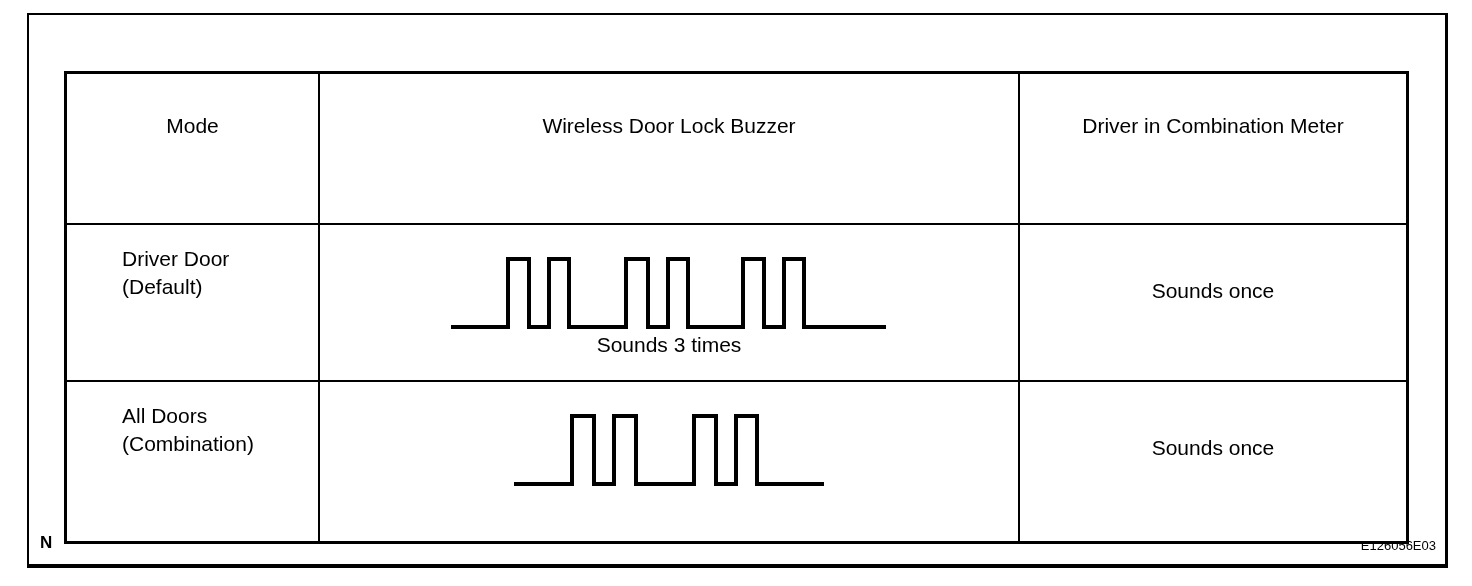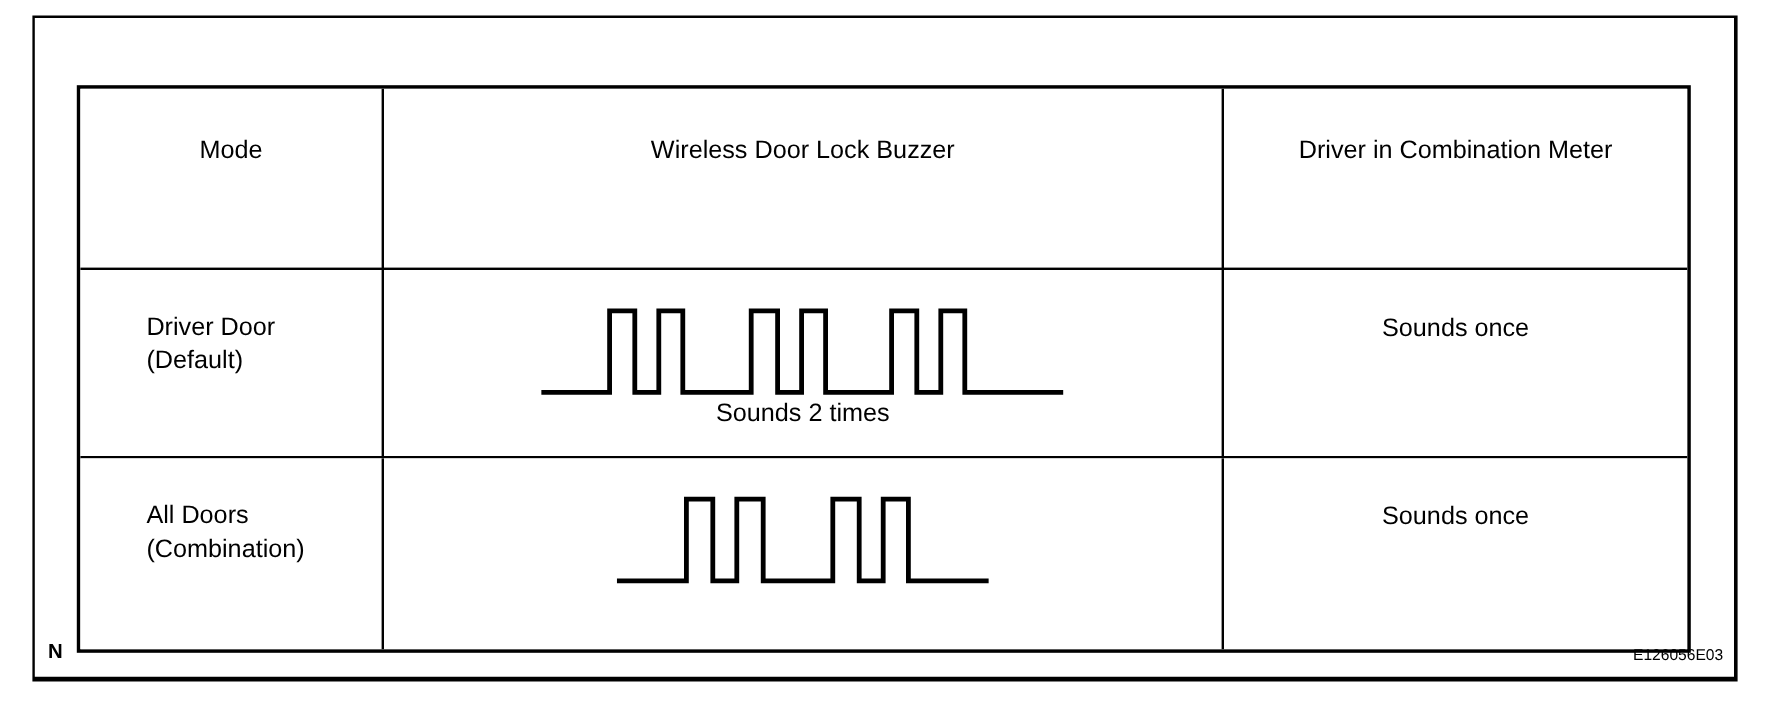--- a/index.html
+++ b/index.html
@@ -43,29 +43,29 @@
 
   .cell.header {
     display: flex;
     justify-content: center;
     align-items: flex-start;
     padding-top: 38px;
     text-align: center;
   }
 
   .cell.mode {
-    padding: 34px 10px 0 55px;
+    padding: 20px 10px 0 55px;
     white-space: pre-line;
   }
 
   .cell.meter {
     display: flex;
     justify-content: center;
     align-items: flex-start;
-    padding-top: 35px;
+    padding-top: 52px;
   }
 
   .cell.wave {
     display: flex;
     flex-direction: column;
     align-items: center;
     padding-top: 30px;
   }
 
   .wave svg { display: block; }
@@ -100,21 +100,21 @@
     <div class="cell header br bb">Mode</div>
     <div class="cell header br bb">Wireless Door Lock Buzzer</div>
     <div class="cell header bb">Driver in Combination Meter</div>
 
     <div class="cell mode br bb">Driver Door
 (Default)</div>
     <div class="cell wave br bb">
       <svg width="436" height="76" viewBox="0 0 436 76">
         <polyline points="0,72 57,72 57,4 78,4 78,72 98,72 98,4 118,4 118,72 175,72 175,4 197,4 197,72 217,72 217,4 237,4 237,72 292,72 292,4 313,4 313,72 333,72 333,4 353,4 353,72 435,72" fill="none" stroke="#000" stroke-width="4" stroke-linejoin="miter"></polyline>
       </svg>
-      <div class="wave-caption">Sounds 2 times</div>
+      <div class="wave-caption">Sounds 3 times</div>
     </div>
     <div class="cell meter bb">Sounds once</div>
 
     <div class="cell mode br">All Doors
 (Combination)</div>
     <div class="cell wave br">
       <svg width="310" height="76" viewBox="0 0 310 76">
         <polyline points="0,72 58,72 58,4 80,4 80,72 100,72 100,4 122,4 122,72 180,72 180,4 202,4 202,72 222,72 222,4 243,4 243,72 310,72" fill="none" stroke="#000" stroke-width="4" stroke-linejoin="miter"></polyline>
       </svg>
     </div>

